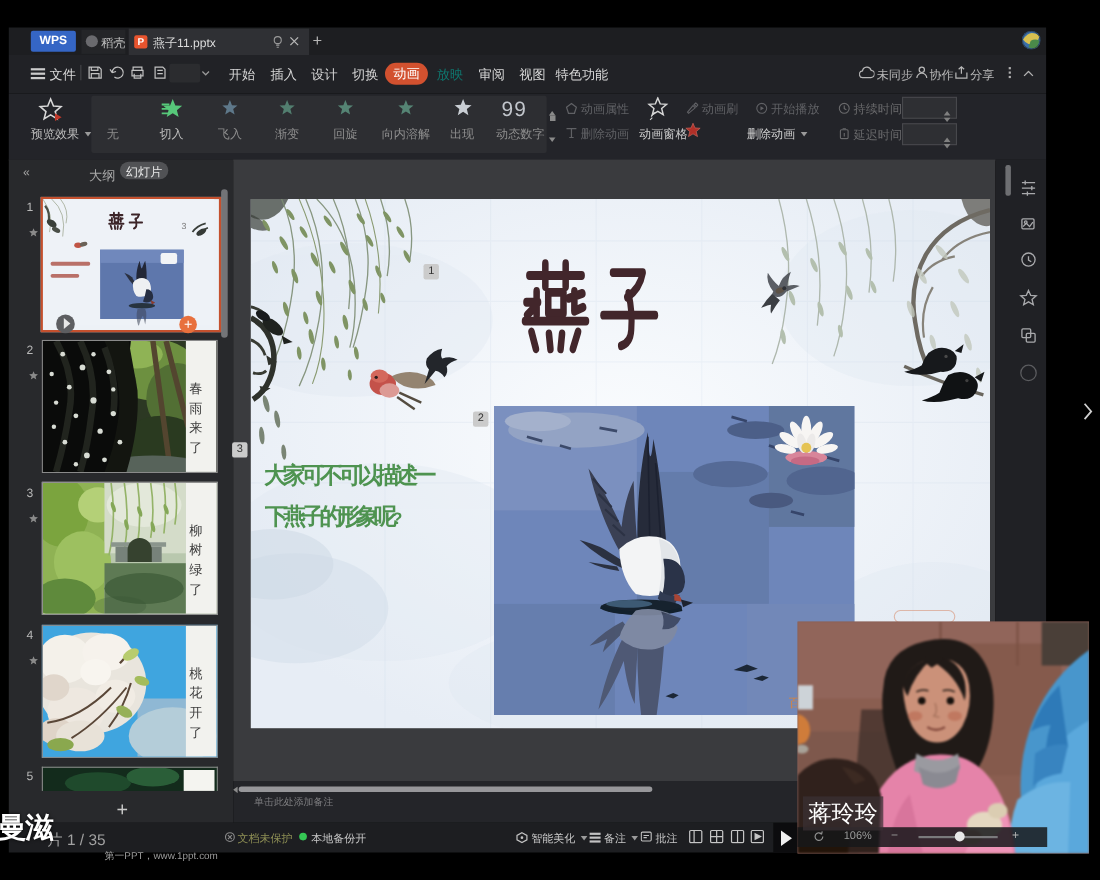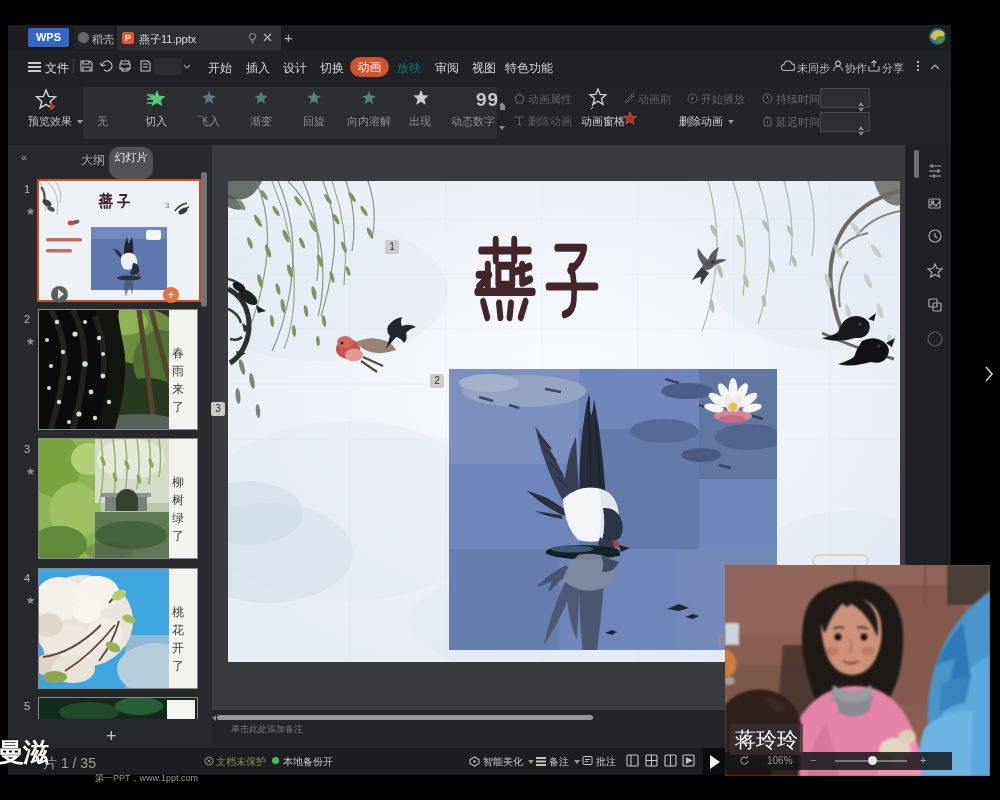--- a/index.html
+++ b/index.html
@@ -121,21 +121,21 @@
 </svg>
 <div class="abs" style="left:303px;top:114px;color:#8e8e8e;font-size:11px;">回旋</div>
 <svg class="abs" style="left:361px;top:90px;" width="16" height="19" viewBox="0 0 16 19">
   <path d="M8 1 l1.9 4.6 5 .3 -3.9 3.2 1.3 4.9 -4.3 -2.7 -4.3 2.7 1.3 -4.9 -3.9 -3.2 5 -.3 z" fill="#5f9a84" opacity=".8"></path>
 </svg>
 <div class="abs" style="left:347px;top:114px;color:#8e8e8e;font-size:11px;">向内溶解</div>
 <svg class="abs" style="left:412px;top:89px;" width="18" height="20" viewBox="0 0 18 20">
   <path d="M9 1 l2.1 5.2 5.6 .4 -4.3 3.6 1.4 5.5 -4.8 -3 -4.8 3 1.4 -5.5 -4.3 -3.6 5.6 -.4 z" fill="#c9ced4"></path>
 </svg>
 <div class="abs" style="left:409px;top:114px;color:#8e8e8e;font-size:11px;">出现</div>
-<div class="abs" style="left:476px;top:89px;color:#c2c6cc;font-size:19px;letter-spacing:1px;font-weight:bold;">99</div>
+<div class="abs" style="left:456px;top:89px;color:#c2c6cc;font-size:19px;letter-spacing:1px;">99</div>
 <div class="abs" style="left:451px;top:114px;color:#8e8e8e;font-size:11px;">动态数字</div>
 
 <div class="abs" style="left:499px;top:92px;"><span class="triu"></span></div>
 <div class="abs" style="left:500px;top:105px;width:5px;height:5px;background:#8a8a8a;"></div>
 <div class="abs" style="left:499px;top:118px;"><span class="tri" style="margin-left:0;border-top-color:#8a8a8a;"></span></div>
 
 <svg class="abs" style="left:514px;top:93px;" width="11" height="11" viewBox="0 0 11 11">
     <path d="M5.5 1 L10 4.5 L8.2 10 H2.8 L1 4.5 Z" stroke="#606165" fill="none" stroke-width="1.1"></path>
   </svg>
 <div class="abs" style="left:528px;top:92px;color:#606165;font-size:11px;">动画属性</div>
@@ -174,21 +174,21 @@
 <div class="abs" style="left:820px;top:88px;width:48px;height:18px;background:#2e2f33;border:1px solid #47484c;"></div>
 <div class="abs" style="left:858px;top:92px;"><span class="triu" style="border-bottom-color:#808080;"></span></div>
 <div class="abs" style="left:858px;top:100px;"><span class="tri" style="margin-left:0;border-top-color:#808080;"></span></div>
 <div class="abs" style="left:820px;top:112px;width:48px;height:18px;background:#2e2f33;border:1px solid #47484c;"></div>
 <div class="abs" style="left:858px;top:116px;"><span class="triu" style="border-bottom-color:#808080;"></span></div>
 <div class="abs" style="left:858px;top:124px;"><span class="tri" style="margin-left:0;border-top-color:#808080;"></span></div>
 
 <div class="abs" id="leftpanel"></div>
 <div class="abs" style="left:21px;top:151px;color:#a8a8a8;font-size:11px;">«</div>
 <div class="abs" style="left:81px;top:152px;color:#a8a8a8;font-size:12px;">大纲</div>
-<div class="abs" style="left:109px;top:147px;width:44px;height:32px;background:#515255;border-radius:10px;color:#e8e8e8;font-size:11px;text-align:center;line-height:20px;">幻灯片</div>
+<div class="abs" style="left:109px;top:147px;width:44px;height:16px;background:#515255;border-radius:10px;color:#e8e8e8;font-size:11px;text-align:center;line-height:20px;">幻灯片</div>
 <div class="abs" style="left:201px;top:172px;width:6px;height:135px;background:#737477;border-radius:3px;"></div>
 
 <div class="tnum" style="top:183px;">1</div>
 <svg class="abs" style="left:26px;top:207px;" width="9" height="9" viewBox="0 0 9 9">
     <path d="M4.5 0.5 l1.1 2.6 2.9 .2 -2.2 1.9 .7 2.8 -2.5 -1.5 -2.5 1.5 .7 -2.8 -2.2 -1.9 2.9 -.2 z" fill="#8a8a8a"></path>
   </svg>
 <div class="abs" style="left:37px;top:179px;width:160px;height:119px;border:2px solid #c4502e;background:#edf1f6;overflow:hidden;">
   <svg width="156" height="115" viewBox="0 0 156 115" style="filter:blur(0.4px);">
     <rect width="156" height="115" fill="#eef2f7"></rect>
     <path d="M0 0 q10 14 6 30 M8 0 q14 12 10 34 M16 0 q8 10 5 22" stroke="#a8b09e" stroke-width=".8" fill="none"></path>
@@ -650,20 +650,22 @@
         <path d="M114 211 q14 13 33 10 q16 -3 20 -19 l-5 -12 q-16 -8 -33 -4 q-13 14 -15 25 z" fill="#808aa2"></path>
         <path d="M153 203 q12 1 17 -10 l-18 -6 q4 8 1 16 z" fill="#3e4860"></path>
       </g>
 
       <path d="M218 240 l12 -5 10 4 -10 3 z M236 248 l8 -3 6 2 -6 3 z" fill="#1c2736"></path>
       <path d="M156 264 l7 -3 5 2 -5 3 z" fill="#1c2736"></path>
       <text x="268" y="274" font-size="11" fill="#d8843c">百度</text>
     </svg>
   </div>
   
+  <div class="abs" style="left:12px;top:237px;width:170px;color:#4e9350;font-size:21px;font-weight:bold;letter-spacing:-4px;white-space:nowrap;">大家可不可以描述一</div>
+  <div class="abs" style="left:13px;top:274px;width:170px;color:#4e9350;font-size:21px;font-weight:bold;letter-spacing:-4.5px;white-space:nowrap;">下燕子的形象呢<span style="font-size:15px;letter-spacing:0;">?</span></div>
   
   <div class="badge" style="left:157px;top:59px;">1</div>
   <div class="badge" style="left:202px;top:193px;">2</div>
 </div>
 <div class="badge" style="left:211px;top:402px;">3</div>
 
 <div class="abs" id="webcam" style="left:725px;top:565px;width:265px;height:211px;background:#8a6158;overflow:hidden;">
   <svg width="265" height="211" viewBox="0 0 265 211" style="filter:blur(0.8px);">
     <rect width="265" height="211" fill="#8a5e50"></rect>
     <rect x="0" y="0" width="265" height="70" fill="#91655a"></rect>

